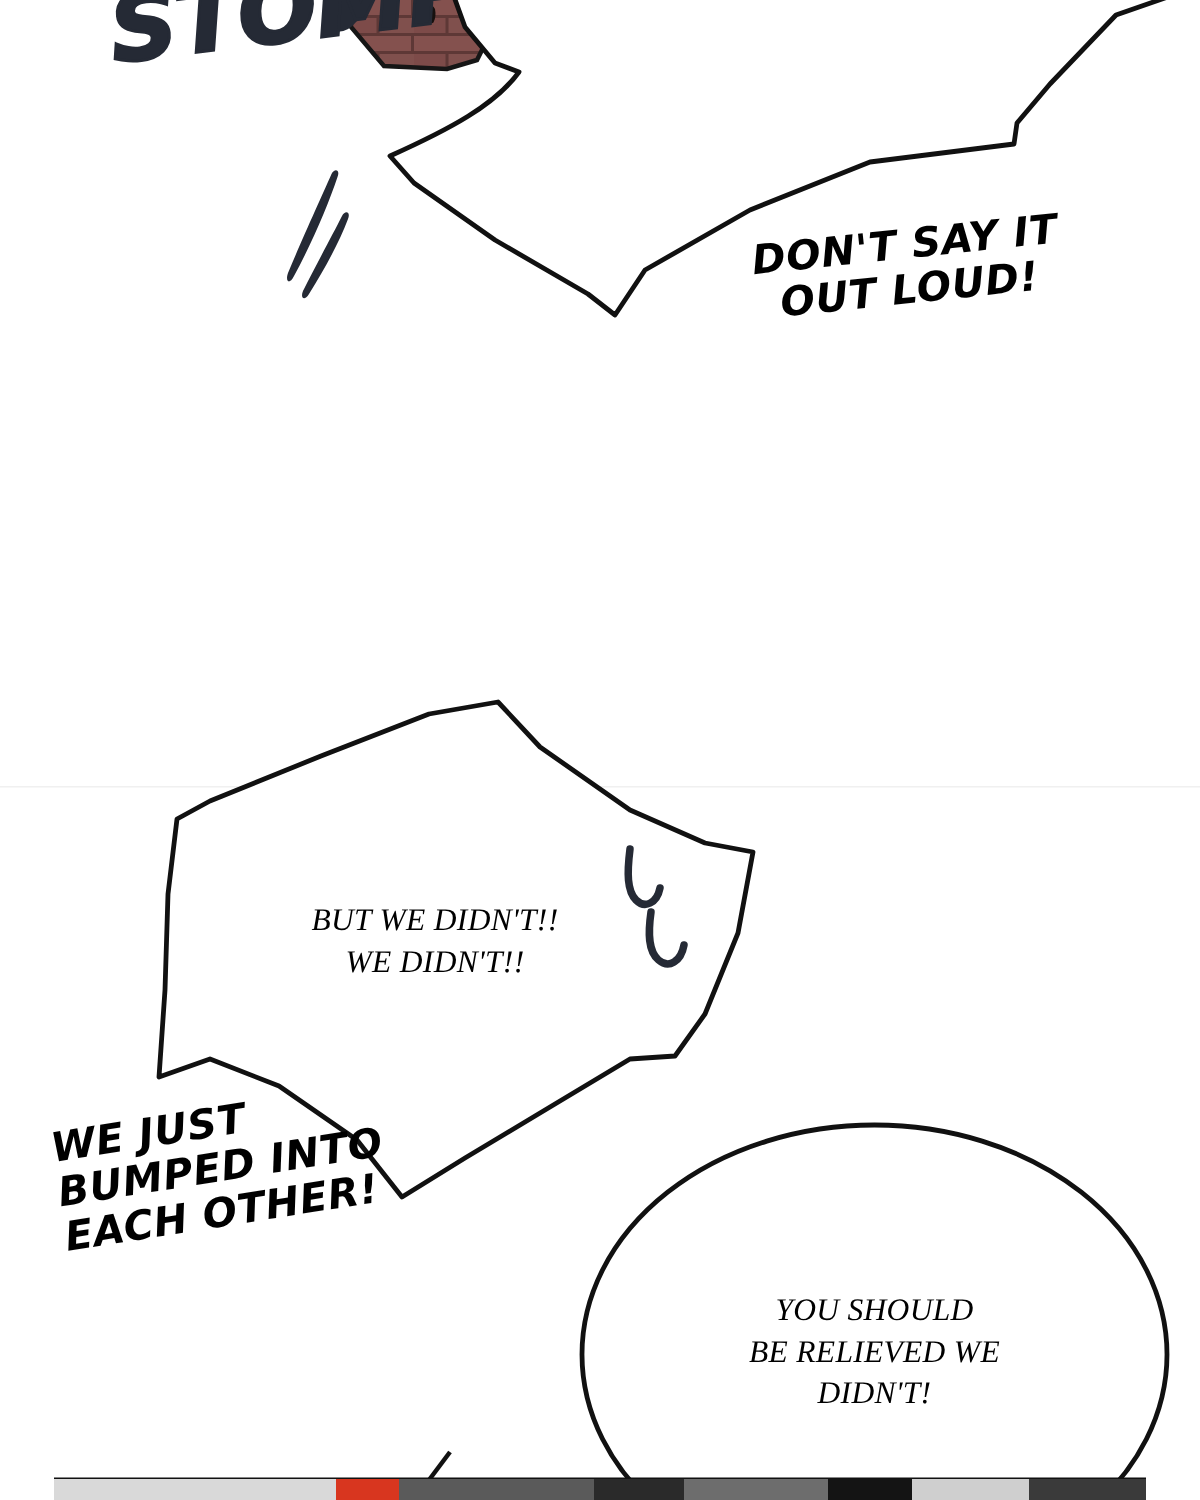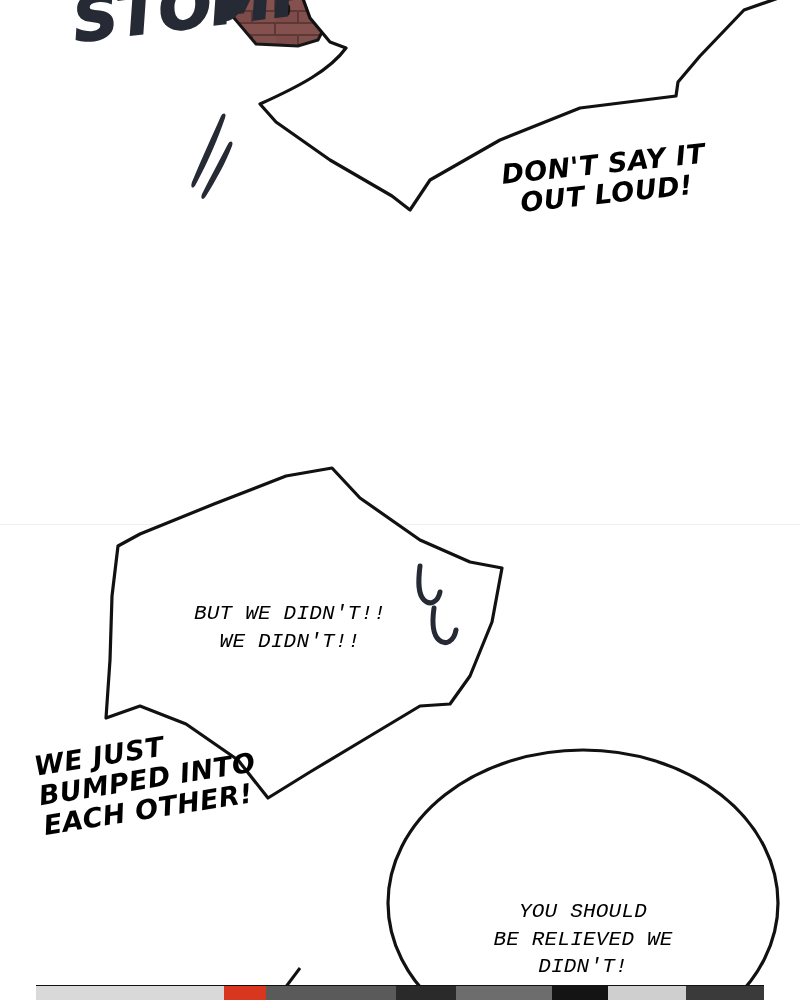--- a/index.html
+++ b/index.html
@@ -84,39 +84,38 @@
     top: -24px;
     font-size: 27px;
     text-align: center;
     transform: rotate(-3deg);
     transform-origin: left top;
   }
   
   .bubble-text {
     position: absolute;
     white-space: pre;
-    font-family: Liberation Mono, monospace;
+    font-family: Liberation Serif, serif;
     font-style: italic;
     font-weight: normal;
     color: #000000;
     text-align: center;
     line-height: 1.32;
     font-size: 21px;
     letter-spacing: 0.2px;
   }
   #text-butwe {
     left: 188px;
     top: 600px;
     width: 204px;
   }
   #text-relieved {
     left: 468px;
     top: 860px;
     width: 230px;
-    margin-top: 38px;
   }
   
   #bottom-panel {
     position: absolute;
     left: 36px;
     top: 986px;
     width: 728px;
     height: 14px;
     overflow: hidden;
   }

